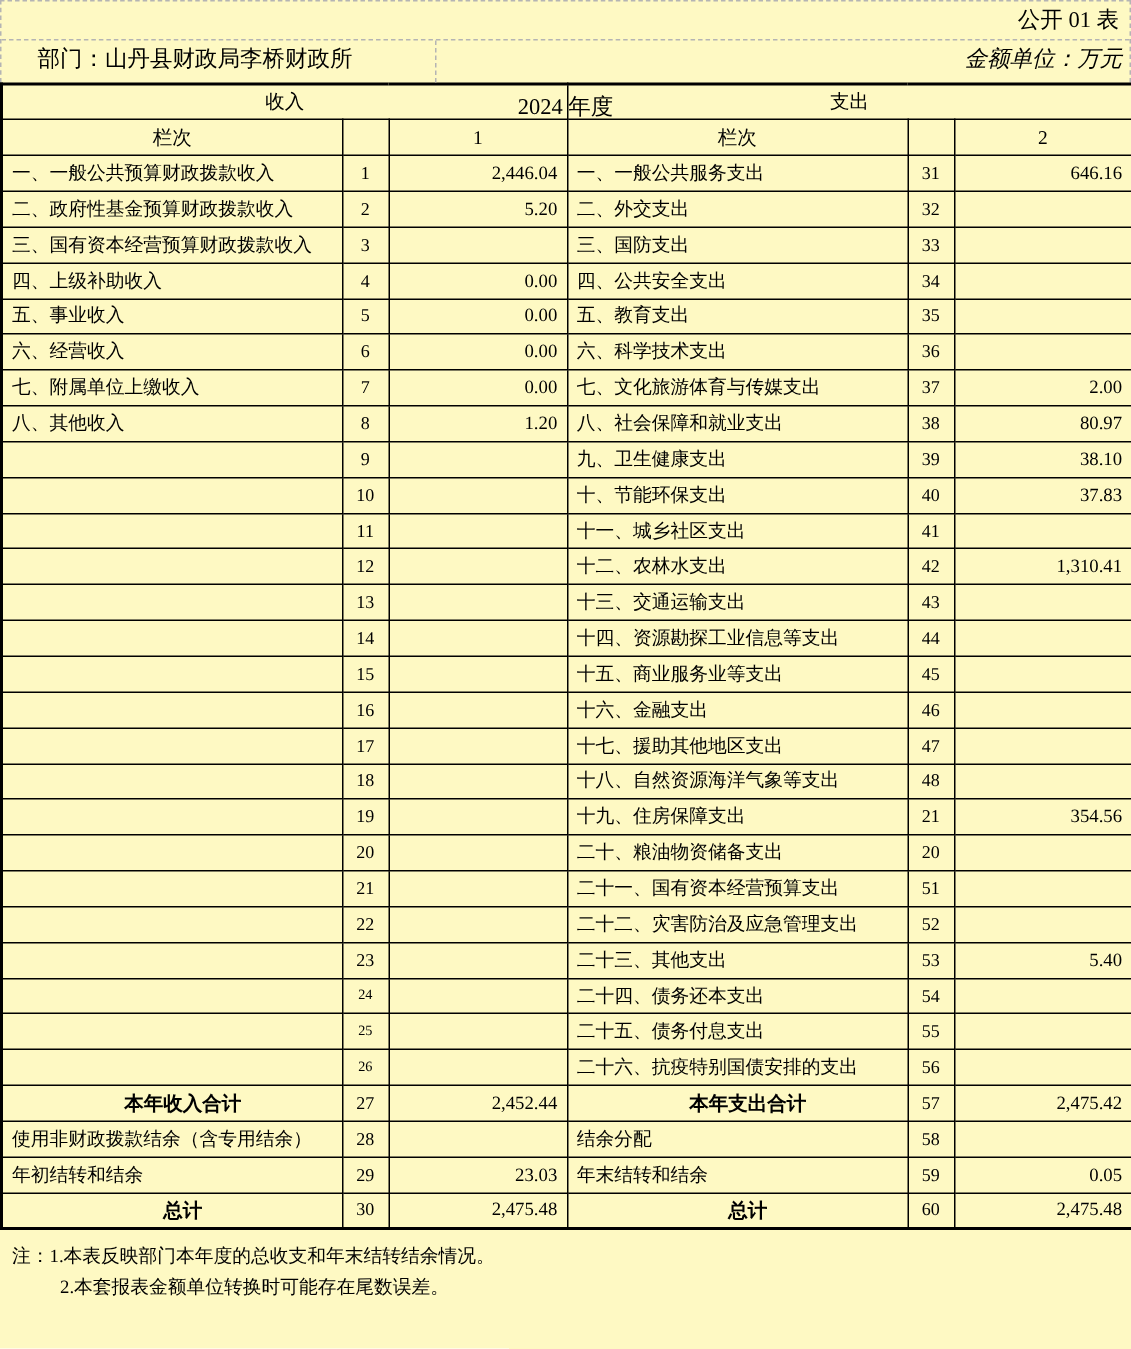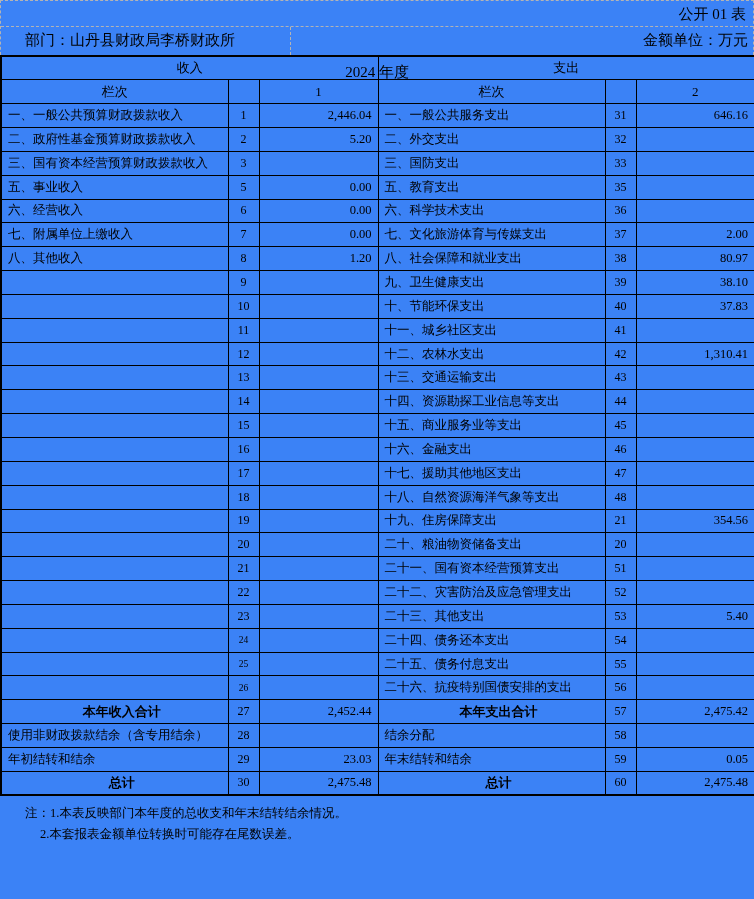--- a/index.html
+++ b/index.html
@@ -2,21 +2,21 @@
 <html><head>
 <meta charset="utf-8">
 <style>
   * { box-sizing: border-box; margin: 0; padding: 0; }
   html, body { background: #ffffff; }
   body { font-family: "Liberation Serif", "DejaVu Serif", serif; color: #000; }
   .page {
     position: relative;
     width: 754px;
     height: 899px;
-    background: #3b82f6;
+    background: #fef9c3;
     overflow: hidden;
   }
   
   .top-block {
     border: 1px dashed #b4b4b4;
     border-bottom: none;
   }
   .sheet-label {
     height: 26px;
     line-height: 26px;
@@ -43,20 +43,21 @@
     text-align: center;
     line-height: 27px;
     border-right: 1px dashed #b4b4b4;
     margin-top: 32px;
   }
   .meta-unit {
     flex: 1;
     text-align: right;
     padding-right: 5px;
     line-height: 27px;
+    font-style: italic;
   }
   
   table.budget-table {
     width: 754px;
     border-collapse: collapse;
     table-layout: fixed;
     border: 2px solid #000;
   }
   .budget-table th, .budget-table td {
     border: 1px solid #000;
@@ -67,21 +68,21 @@
     font-weight: normal;
   }
   .budget-table thead th { text-align: center; font-size: 13px; }
   td.item   { text-align: left;  padding-left: 6px;  font-size: 12.5px; }
   td.rownum { text-align: center; font-size: 12px; }
   td.amount { text-align: right; padding-right: 6px; font-size: 12.5px; }
   td.item.total { text-align: center; padding-left: 14px; font-weight: bold; font-size: 13px; }
   td.rownum.small { font-size: 9.5px; }
   
   .notes { margin-top: 7px; font-size: 12.5px; line-height: 21px; }
-  .note-1 { padding-left: 25px; }
+  .note-1 { padding-left: 8px; }
   .note-2 { padding-left: 40px; }
 </style>
 </head>
 <body>
 
 <div class="page">
 
   <div class="top-block">
     <div class="sheet-label">公开 01 表</div>
     <div class="meta-row">
@@ -133,20 +134,28 @@
         </tr>
         <tr>
           <td class="item">三、国有资本经营预算财政拨款收入</td>
           <td class="rownum">3</td>
           <td class="amount"></td>
           <td class="item">三、国防支出</td>
           <td class="rownum">33</td>
           <td class="amount"></td>
         </tr>
         <tr>
+          <td class="item">四、上级补助收入</td>
+          <td class="rownum">4</td>
+          <td class="amount">0.00</td>
+          <td class="item">四、公共安全支出</td>
+          <td class="rownum">34</td>
+          <td class="amount"></td>
+        </tr>
+        <tr>
           <td class="item">五、事业收入</td>
           <td class="rownum">5</td>
           <td class="amount">0.00</td>
           <td class="item">五、教育支出</td>
           <td class="rownum">35</td>
           <td class="amount"></td>
         </tr>
         <tr>
           <td class="item">六、经营收入</td>
           <td class="rownum">6</td>

